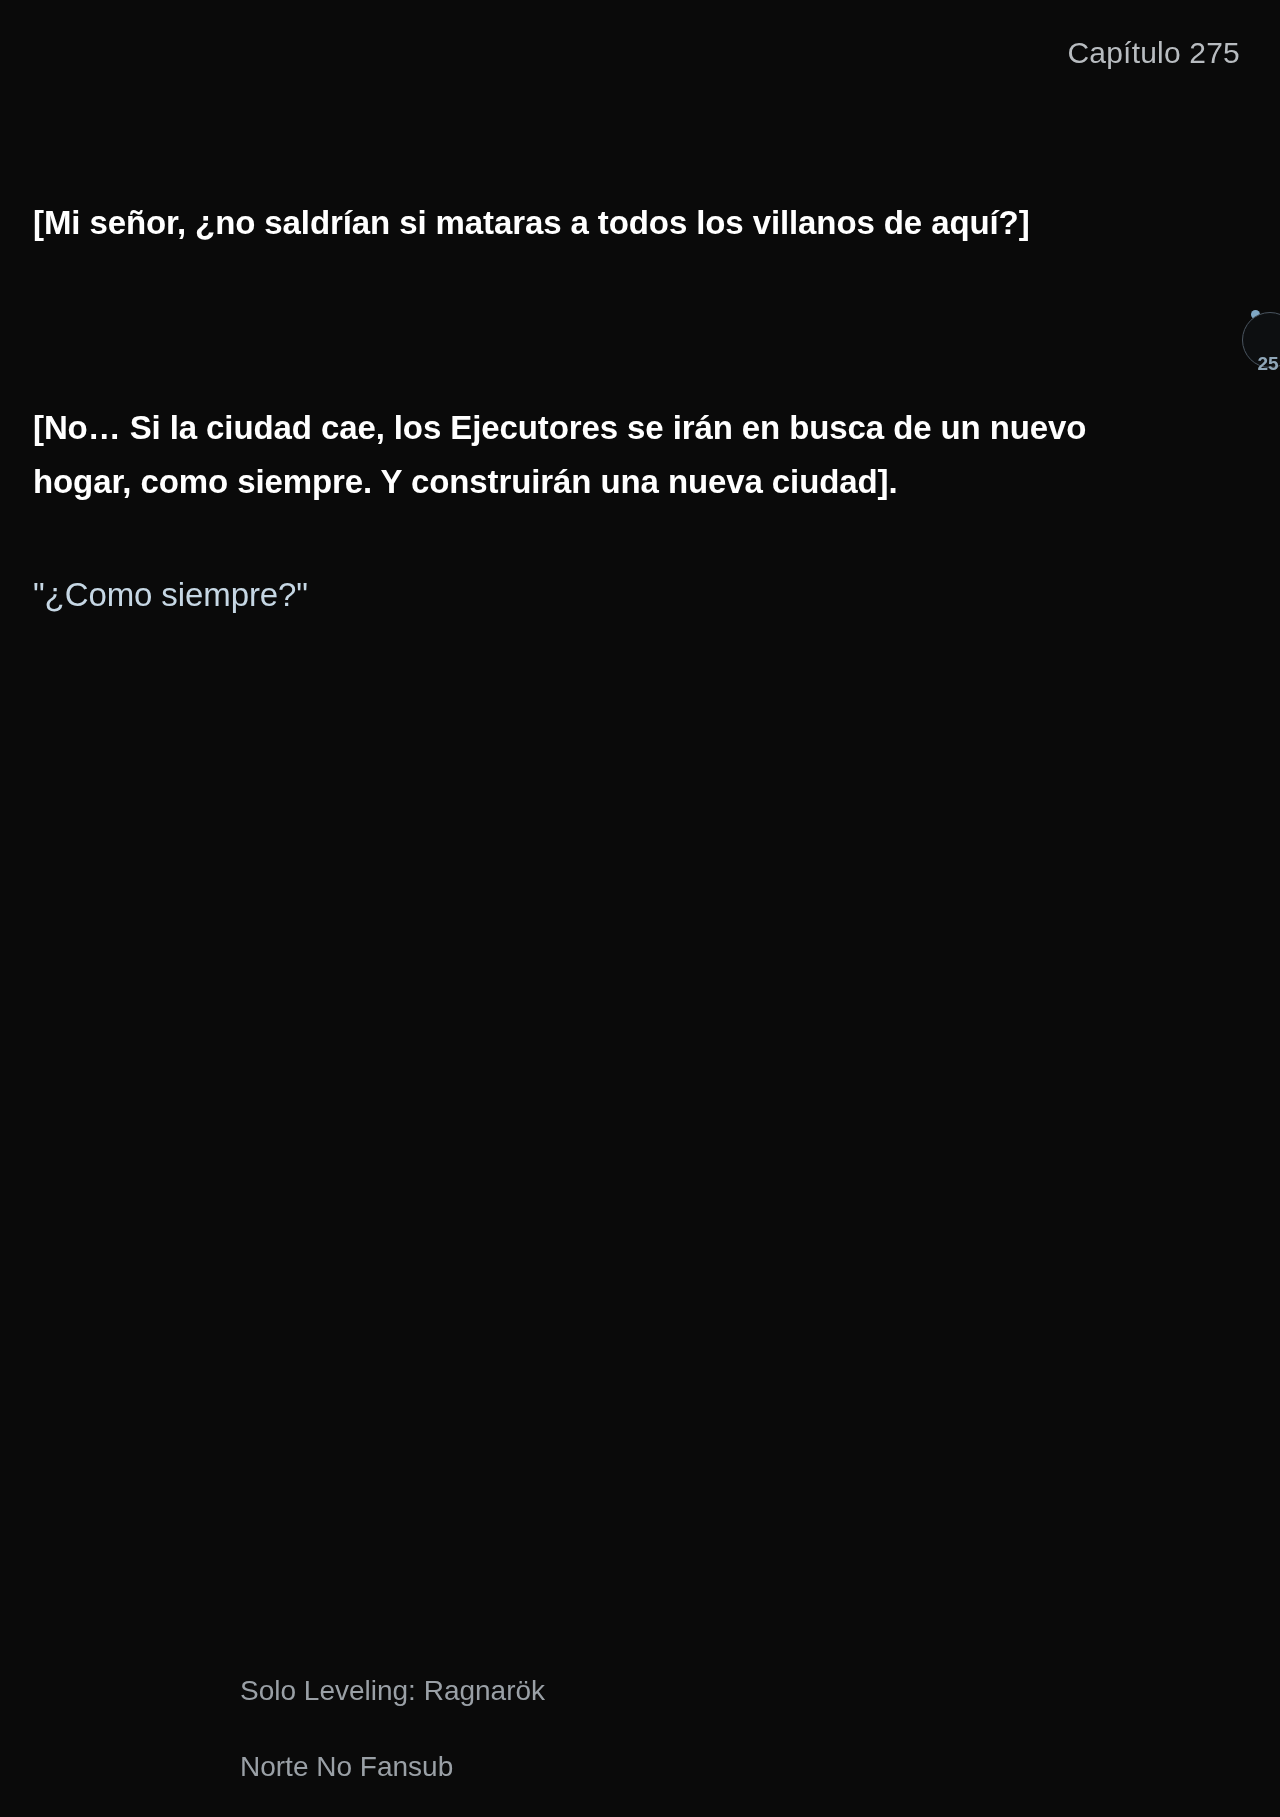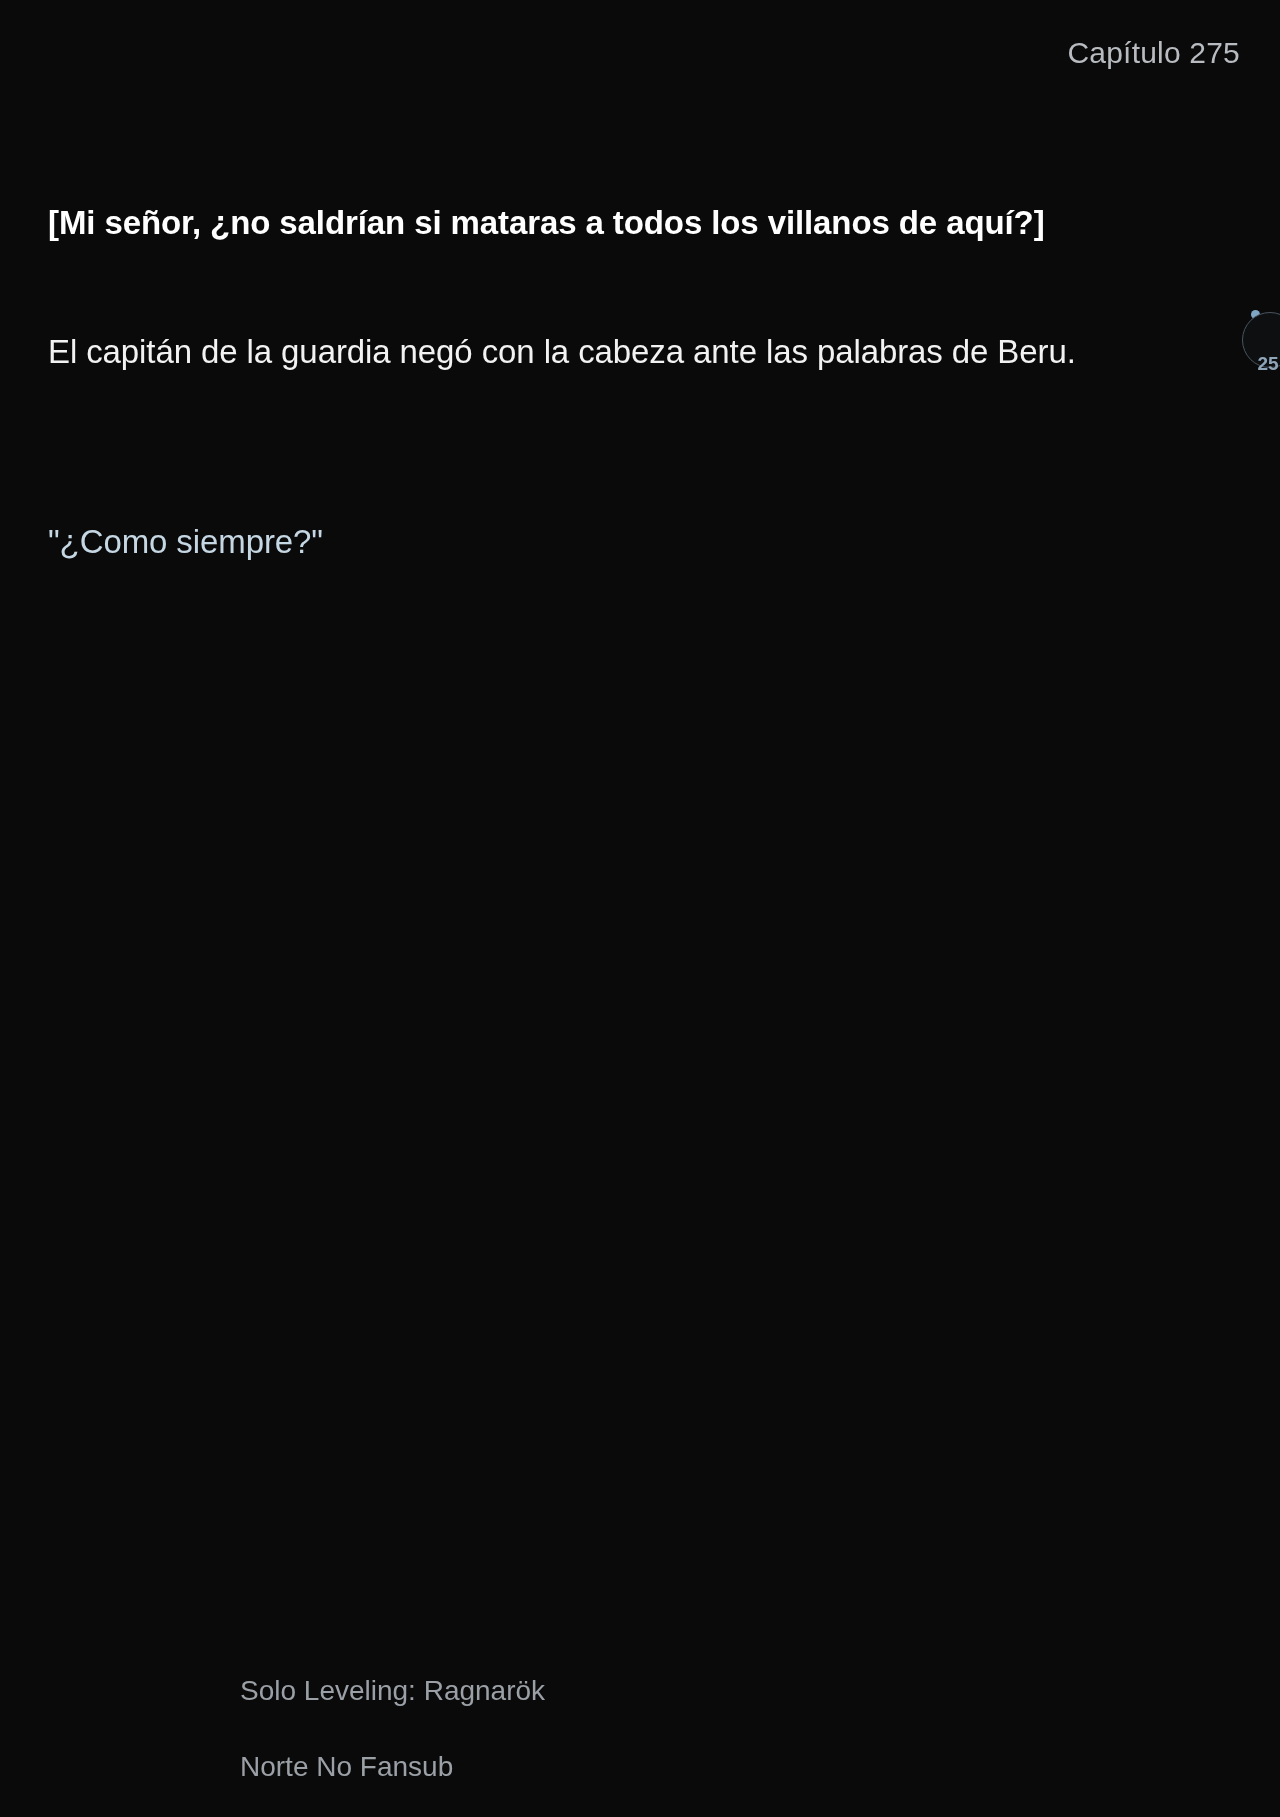--- a/index.html
+++ b/index.html
@@ -25,21 +25,21 @@
   .chapter-header {
     position: absolute;
     top: 36px;
     right: 40px;
     font-size: 30px;
     color: #b8bcc0;
     letter-spacing: 0.2px;
     font-weight: 400;
   }
   .content {
-    padding: 196px 44px 0 48px;
+    padding: 196px 44px 0 33px;
     width: 1190px;
     box-sizing: border-box;
   }
   .para {
     margin: 0 0 0 0;
     font-size: 33px;
     line-height: 1.62;
     letter-spacing: -0.1px;
   }
   .para.bold {
@@ -114,22 +114,22 @@
   <div class="chapter-header">Capítulo 275</div>
 
   <div class="progress-dot"></div>
   <div class="progress-badge">
     <span class="num">25</span>
   </div>
 
   <div class="content">
     <p class="para bold">[Mi señor, ¿no saldrían si mataras a todos los villanos de aquí?]</p>
     <div class="gap"></div>
-    <p class="para normal">El capitán de la guardia negó con la cabeza ante las palabras de Beru.</p>
     <div class="gap"></div>
+    <p class="para bold">[No… Si la ciudad cae, los Ejecutores se irán en busca de un nuevo hogar, como siempre. Y construirán una nueva ciudad].</p>
     <div class="gap-small"></div>
     <p class="para quote">"¿Como siempre?"</p>
     <div class="gap"></div>
   </div>
 
   <div class="footer">
     <span>Solo Leveling: Ragnarök</span>
     <span>Norte No Fansub</span>
   </div>
 

